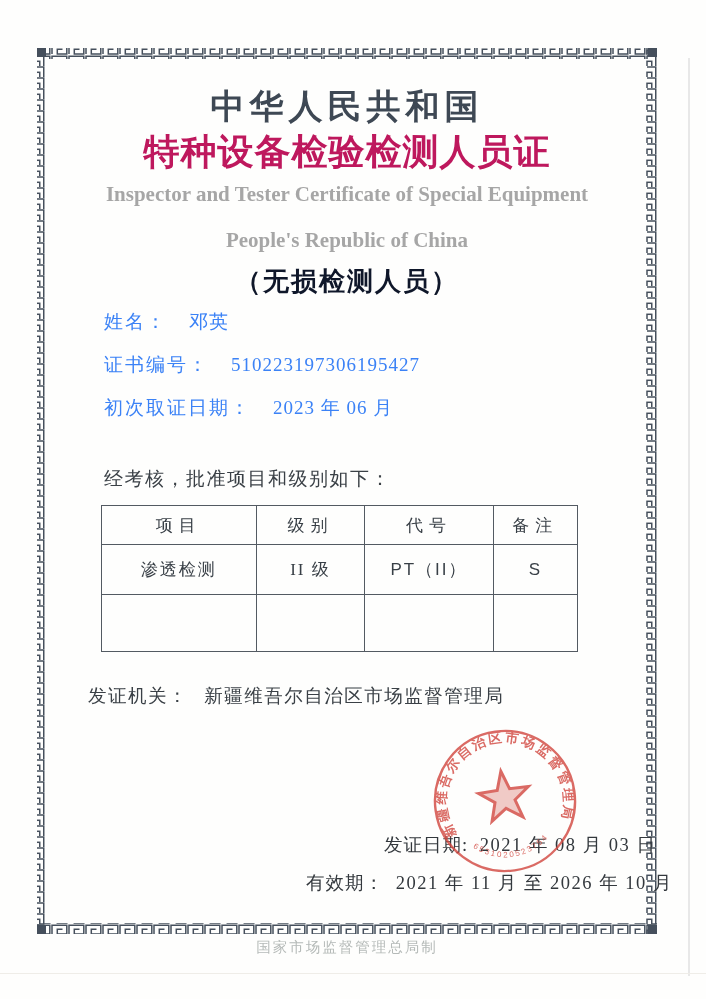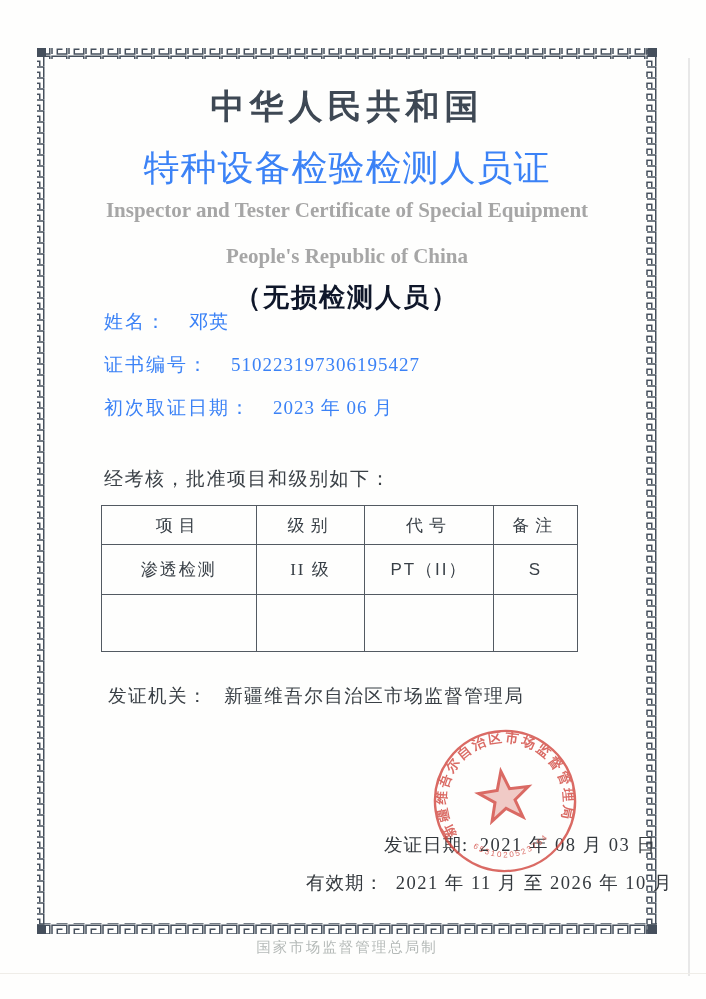--- a/index.html
+++ b/index.html
@@ -12,42 +12,42 @@
     color:#373d44;
   }
   
   .border-svg{position:absolute;left:0;top:0;z-index:1;}
   
   .scan-line-v{position:absolute;left:688px;top:58px;width:2px;height:918px;background:#e4e4e4;opacity:.85;z-index:0;}
   .scan-line-h{position:absolute;left:0;top:973px;width:706px;height:1px;background:#efede8;z-index:0;}
   
   .title-block{position:absolute;left:37px;top:86px;width:620px;text-align:center;z-index:2;}
   .t-cn1{font-size:34px;font-weight:700;letter-spacing:5px;color:#3e4854;line-height:1.25;}
-  .t-cn2{font-size:36px;font-weight:400;letter-spacing:1px;color:#3b82f6;line-height:1.3;margin-top:16px;}
+  .t-cn2{font-size:36px;font-weight:700;letter-spacing:1px;color:#be185d;line-height:1.3;margin-top:0;}
   .t-en{font-size:21px;font-weight:700;color:#a6a6a6;line-height:1.3;margin-top:6px;font-family:"Liberation Serif",serif;}
   .t-en2{margin-top:18px;font-family:Liberation Serif, serif;}
   .t-sub{font-size:26px;font-weight:600;color:#0f172a;letter-spacing:2px;margin-top:10px;font-family:"Liberation Sans",sans-serif;}
   
   .fields{position:absolute;left:104px;top:309px;z-index:2;}
   .field-row{display:flex;align-items:baseline;font-size:19px;color:#3b82f6;margin-bottom:17px;}
   .field-row .lbl{letter-spacing:2px;}
   .field-row .val{margin-left:22px;letter-spacing:1px;}
   .val-num{font-family:"Liberation Serif",serif;letter-spacing:1.5px;}
   
   .approval{position:absolute;left:104px;top:466px;font-size:19px;color:#3a4046;letter-spacing:1.5px;z-index:2;}
   
   .grade-table{position:absolute;left:101px;top:505px;width:477px;border-collapse:collapse;z-index:2;}
   .grade-table td{border:1.6px solid #535a62;text-align:center;vertical-align:middle;font-size:17px;color:#383f46;}
   .grade-table tr.hdr td{height:36px;letter-spacing:6px;}
   .grade-table tr.r1 td{height:47px;letter-spacing:2px;}
   .grade-table tr.r2 td{height:54px;}
   .c-proj{width:32.5%;}.c-grade{width:22.8%;}.c-code{width:27.0%;}.c-note{width:17.7%;}
   .code-val{font-family:"Liberation Sans",sans-serif;letter-spacing:1px;}
   
-  .issuer{position:absolute;left:108px;top:683px;font-size:18.5px;color:#3a4046;letter-spacing:1.5px;z-index:2;}
+  .issuer{position:absolute;left:88px;top:683px;font-size:18.5px;color:#3a4046;letter-spacing:1.5px;z-index:2;}
   .issuer .val{margin-left:10px;}
   
   .issue-date{position:absolute;left:384px;top:832px;font-size:18.5px;color:#33383d;letter-spacing:1px;z-index:3;}
   .validity{position:absolute;left:306px;top:870px;font-size:18.5px;color:#33383d;letter-spacing:1px;z-index:3;}
   .issue-date .val,.validity .val{margin-left:6px;}
   
   .seal{position:absolute;left:430px;top:726px;z-index:5;filter:blur(0.4px);pointer-events:none;}
   
   .footer{position:absolute;left:37px;top:938px;width:620px;text-align:center;font-size:14.5px;color:#b5bab8;letter-spacing:2px;z-index:2;font-family:"Liberation Sans",sans-serif;}
 </style>

